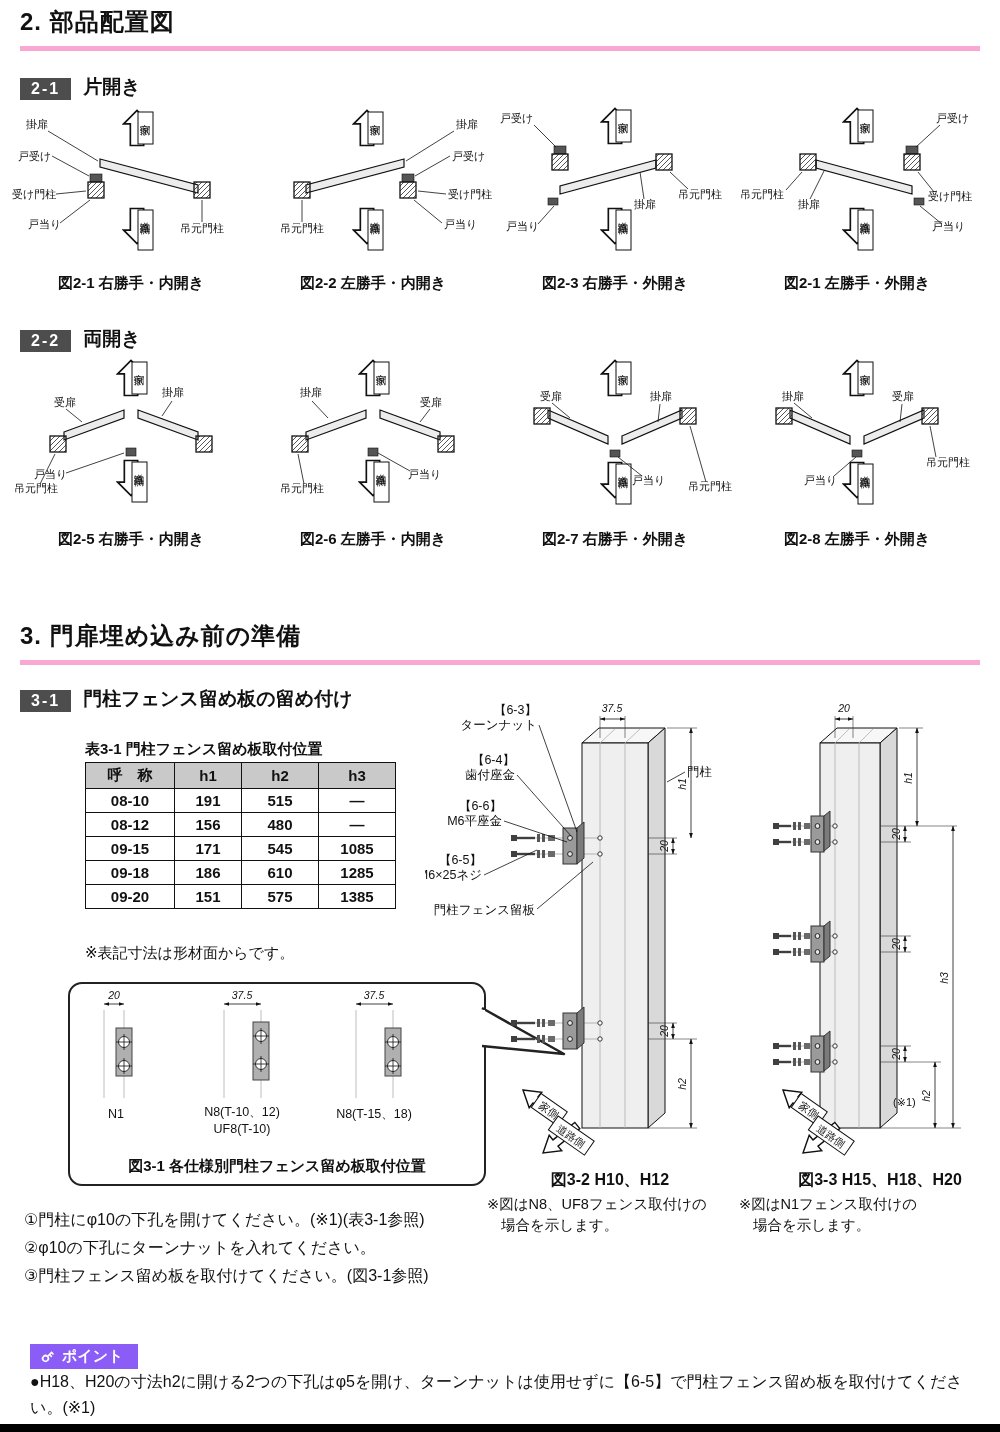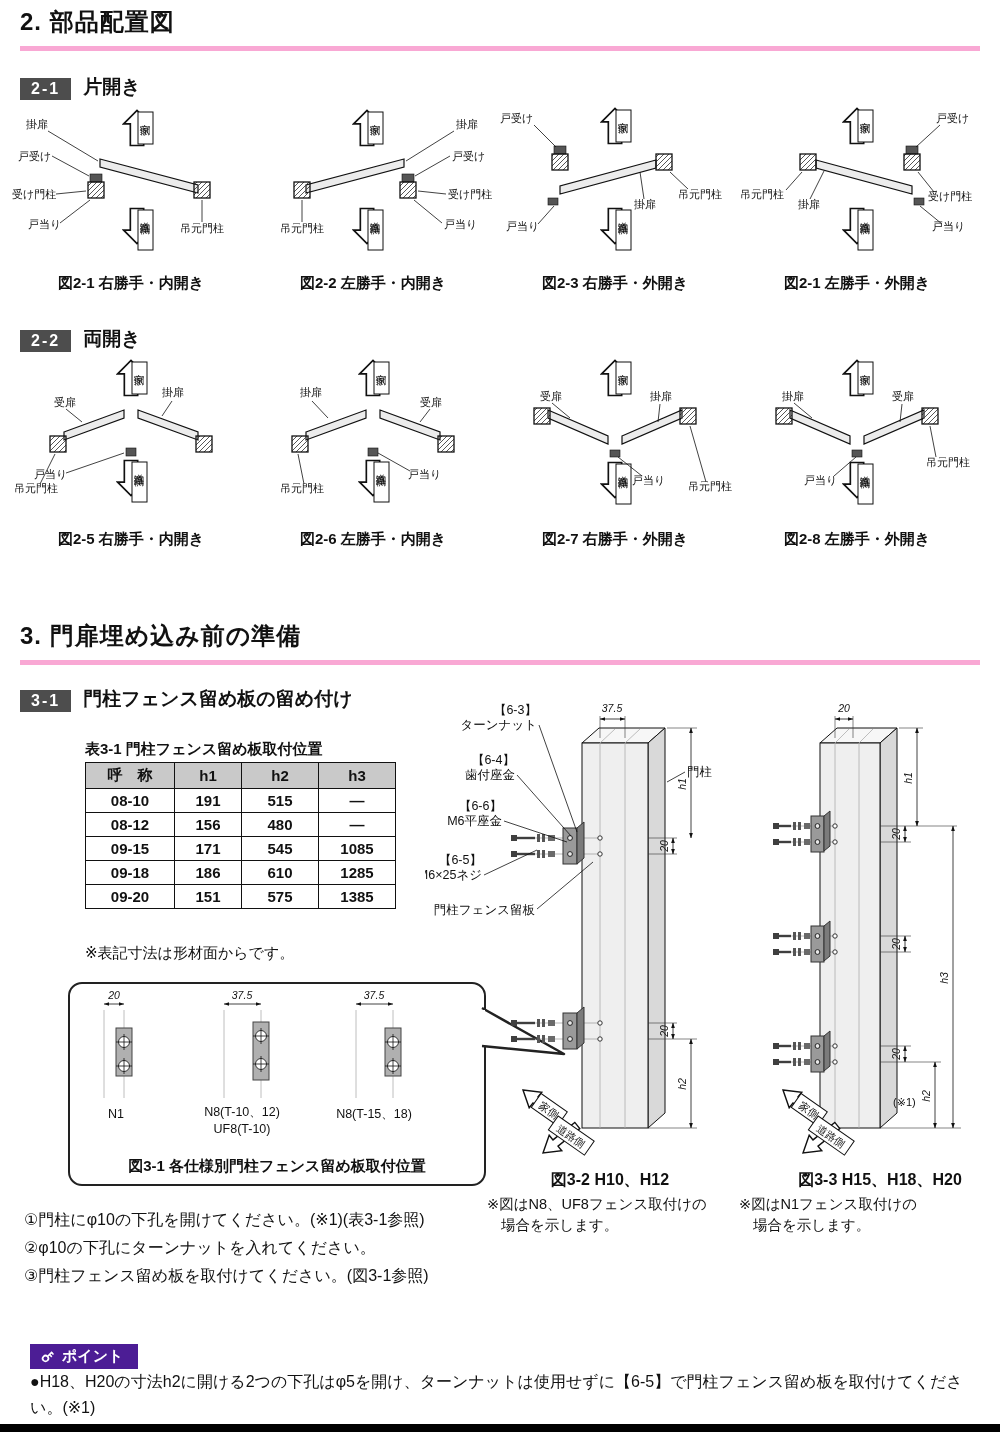--- a/index.html
+++ b/index.html
@@ -44,21 +44,21 @@
   .bubble-cap { position:absolute; left:0; right:0; bottom:8px; text-align:center; font-size:15px; font-weight:bold; }
   .tail { position:absolute; left:480px; top:1002px; }
 
   .steps { position:absolute; left:24px; top:1206px; font-size:16px; line-height:28px; }
 
   .figcap2 { position:absolute; font-weight:bold; font-size:16px; text-align:center; }
   .fignote { position:absolute; font-size:14.5px; line-height:21px; }
   .fignote .l2 { padding-left:14px; }
 
   .point { position:absolute; left:30px; top:1344px; width:955px; }
-  .point-tab { display:inline-flex; align-items:center; gap:7px; background:#4c1d95; color:#fff;
+  .point-tab { display:inline-flex; align-items:center; gap:7px; background:#8b5cf6; color:#fff;
                font-size:15px; font-weight:bold; padding:3px 15px 3px 10px; }
   .point-text { margin-top:0; font-size:16px; line-height:26px; }
 
   .footer { position:absolute; left:0; top:1424px; width:1000px; height:8px; background:#000; }
 </style>
 </head>
 <body>
 
 <svg width="0" height="0" style="position:absolute">
   <defs>

